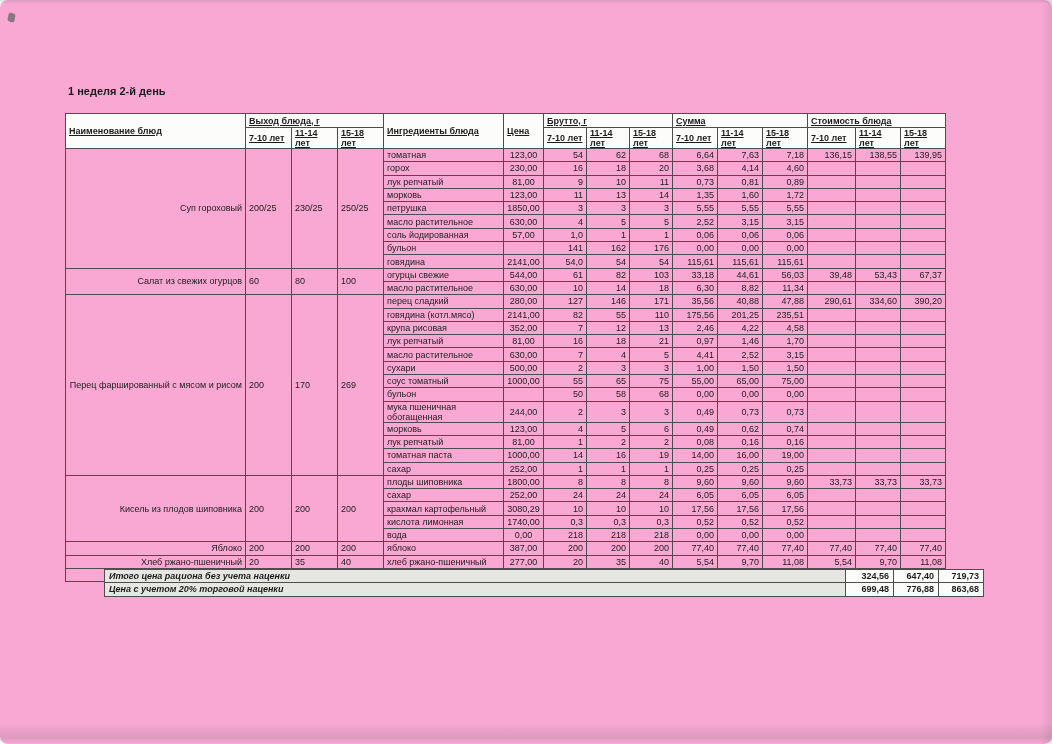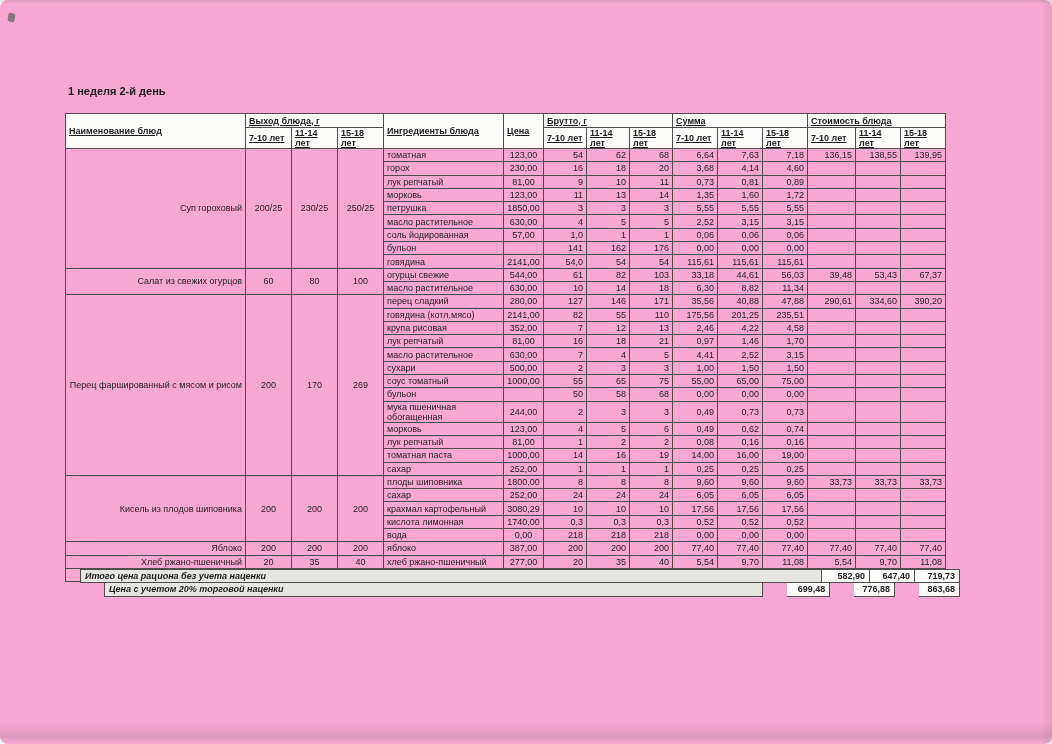--- a/index.html
+++ b/index.html
@@ -29,38 +29,38 @@
   table.menu th, table.menu td {
     border:1px solid #4d4d4d; padding:0 3px; height:12.3px;
     overflow:hidden; vertical-align:middle;
   }
   table.menu th { font-weight:bold; text-align:left; background:#fcfcfb;text-decoration:underline; }
   tr.h1 th { height:13px; }
   tr.h2 th { height:19px; }
   .hc   { text-align:center; }
   .vtop { vertical-align:top; }
   td.dish  { text-align:right; vertical-align:top; white-space:nowrap; }
-  td.out   { text-align:center; }
+  td.out   { }
   td.ing   { text-align:left; white-space:normal; }
   td.price { text-align:center; }
   td.num   { text-align:right; }
   td.bold  { font-weight:bold; }
   td.cost-empty { border:none; background:transparent; }
 
   
-  .summary { position:absolute; left:52px; top:569px; width:880px; font-size:9px;padding-left:28px; }
+  .summary { position:absolute; left:76px; top:569px; width:880px; font-size:9px;padding-left:28px; }
   .sum-row { display:flex; height:14px; box-sizing:border-box; }
   .sum-label { width:742px; box-sizing:border-box; border:1px solid #4d4d4d;
                background:#e6e6e3; font-weight:bold; font-style:italic;
                padding:1px 4px; line-height:11px; }
   .sum-val { box-sizing:border-box; border:1px solid #4d4d4d; border-left:none;
              background:#fcfcfb; text-align:right; padding:1px 4px;
              font-weight:bold; line-height:11px; }
   .sum-val.v0 { width:48px; } .sum-val.v1 { width:45px; } .sum-val.v2 { width:45px; }
-  .sum-row + .sum-row .sum-label, .sum-row + .sum-row .sum-val { border-top:none;margin-left:24px; }
+  .sum-row + .sum-row .sum-label, .sum-row + .sum-row .sum-val { border-top:none; }
 </style>
 </head>
 <body>
 
 <div class="paper">
   <div class="edge-top"></div>
   <div class="speck"></div>
 
   <div class="doc-title">1 неделя 2-й день</div>
 
@@ -545,21 +545,21 @@
           <td class="num bold">1082</td>
           <td colspan="3"></td>
           <td colspan="3"></td>
         </tr>
       </tbody>
   </table>
 
   <div class="summary">
     <div class="sum-row">
       <div class="sum-label">Итого цена рациона без учета наценки</div>
-      <div class="sum-val v0">582,90</div>
+      <div class="sum-val v0">324,56</div>
       <div class="sum-val v1">647,40</div>
       <div class="sum-val v2">719,73</div>
     </div>
     <div class="sum-row">
       <div class="sum-label">Цена с учетом 20% торговой наценки</div>
       <div class="sum-val v0">699,48</div>
       <div class="sum-val v1">776,88</div>
       <div class="sum-val v2">863,68</div>
     </div>
   </div>

